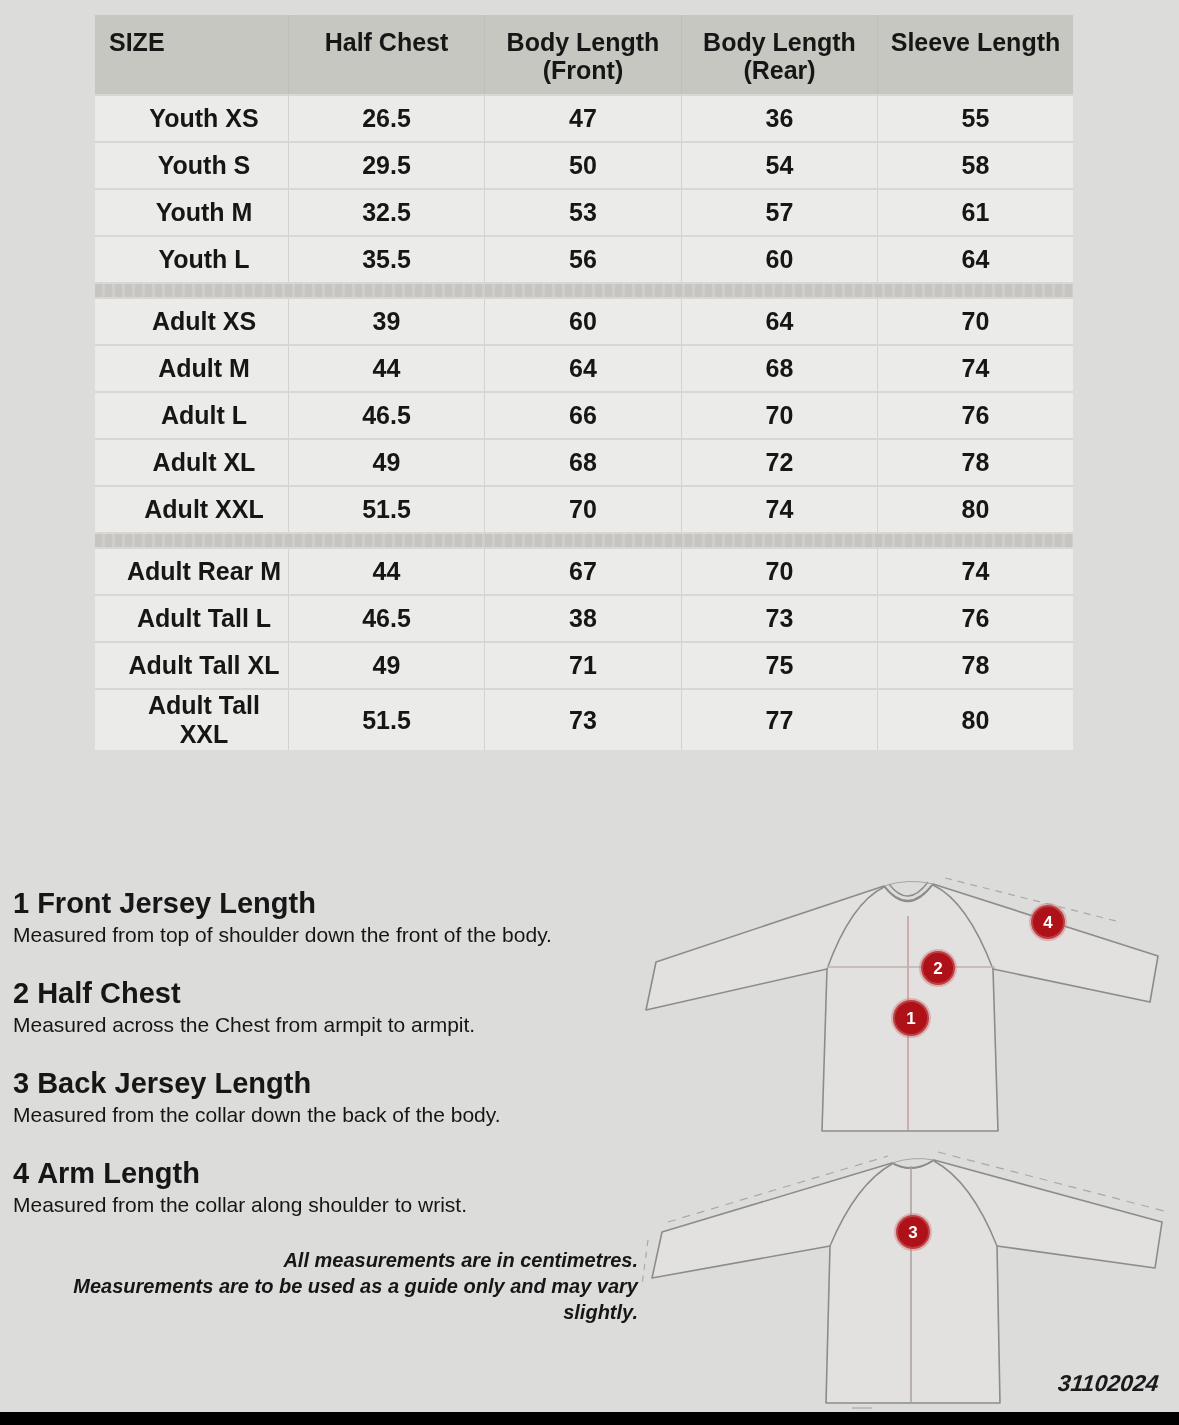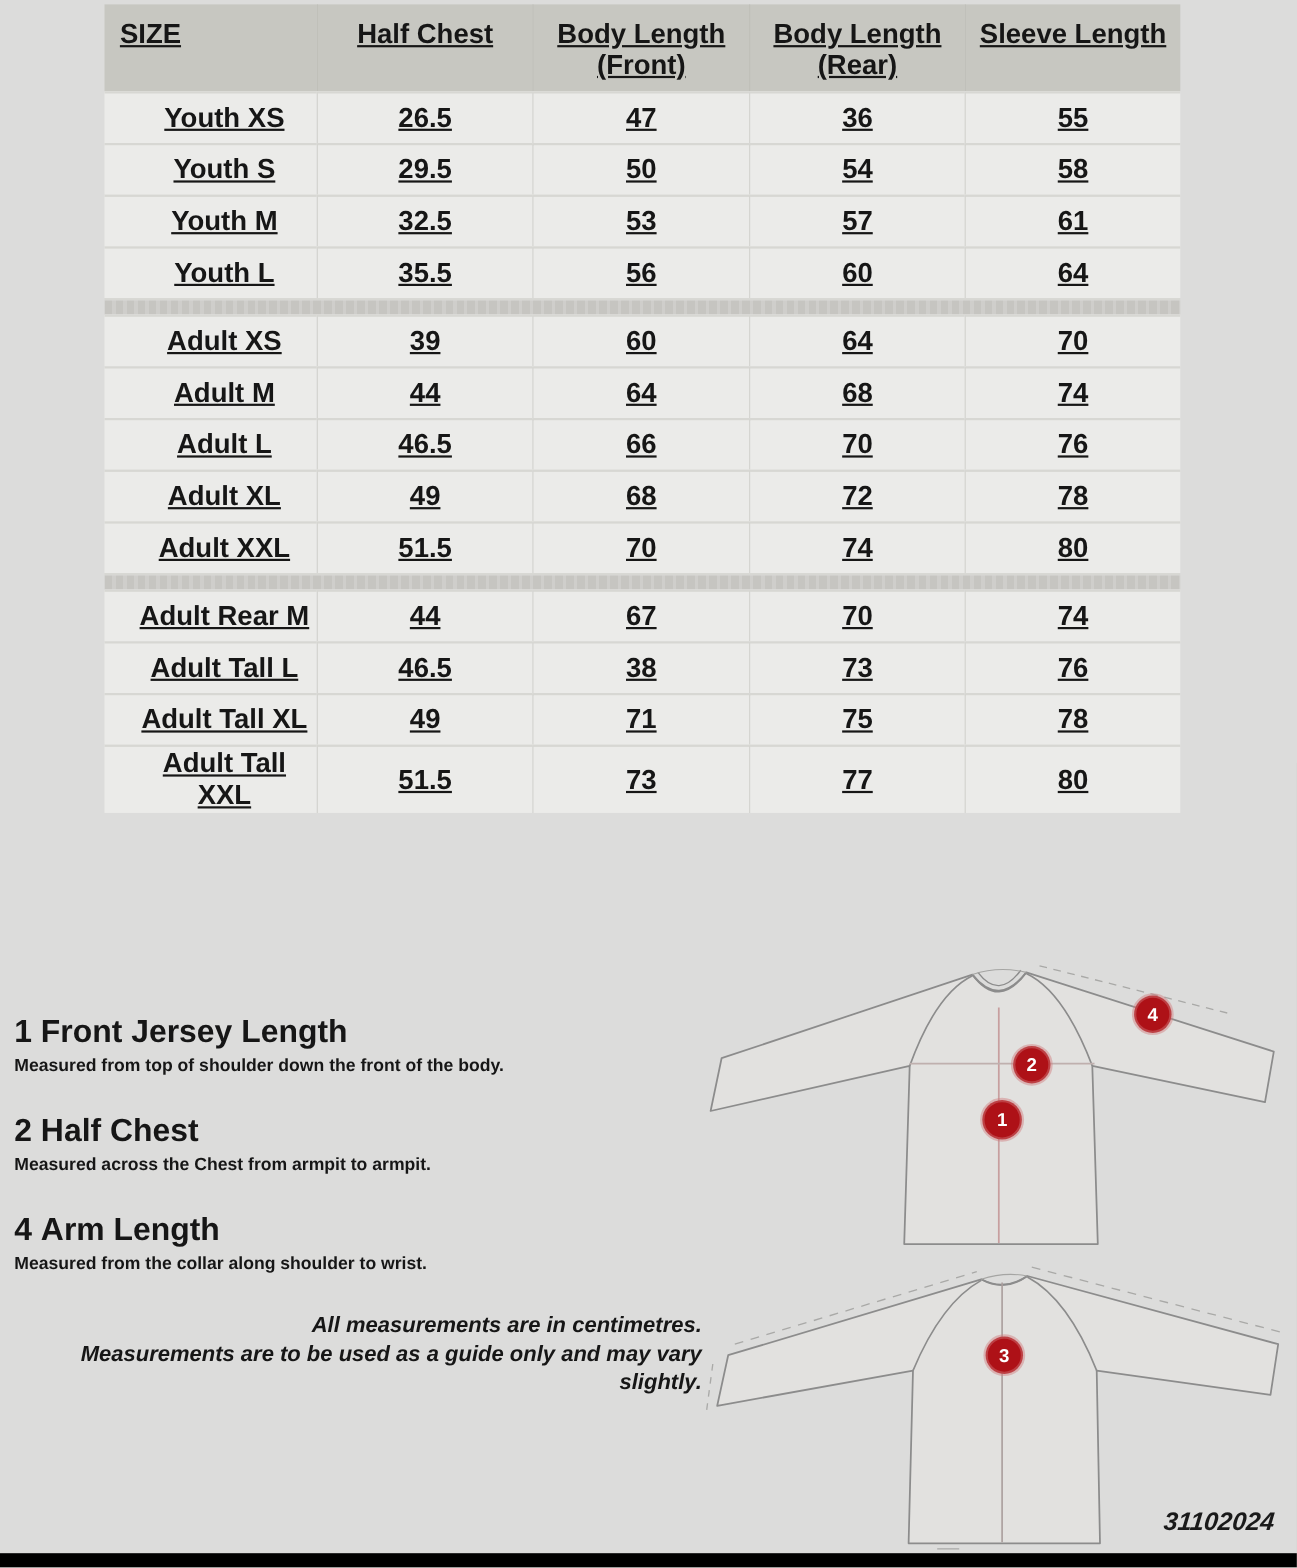--- a/index.html
+++ b/index.html
@@ -8,24 +8,23 @@
     background:#b9b9b7;
     font-family:"Liberation Sans","DejaVu Sans",sans-serif;
   }
   .page{
     position:relative;width:1179px;height:1425px;overflow:hidden;
     background:#dcdcdb;color:#161616;
   }
 
   
   table.size-table{
-    position:absolute;left:95px;top:4px;width:978px;
+    position:absolute;left:95px;top:15px;width:978px;
     border-collapse:separate;border-spacing:0;
     table-layout:fixed;
-    text-decoration:underline;
   }
   table.size-table col.c0{width:193px}
   table.size-table col.c1{width:196px}
   table.size-table col.c2{width:197px}
   table.size-table col.c3{width:196px}
   table.size-table col.c4{width:196px}
   table.size-table th{
     background:#c7c7c1;
     font-size:25px;font-weight:bold;line-height:28px;
     padding:13px 4px 10px 4px;vertical-align:top;text-align:center;
@@ -39,25 +38,25 @@
     border-top:2px solid #d7d7d3;border-left:1px solid #d3d3cf;
   }
   table.size-table td:first-child{border-left:none;}
   table.size-table td.size-col{text-align:center;padding-left:26px;}
   table.size-table tr.sep-row td{
     height:15px;padding:0;border-top:2px solid #d7d7d3;
     background:repeating-linear-gradient(90deg,#c6c5c1 0 7px,#cfcecb 7px 10px);
   }
 
   
-  .notes{position:absolute;left:13px;top:922px;width:625px;}
+  .notes{position:absolute;left:13px;top:887px;width:625px;}
   .note-block{margin-bottom:29px;}
   .note-title{font-size:29px;font-weight:bold;line-height:33px;letter-spacing:0px;}
   .note-title .note-num{margin-right:8px;}
-  .note-desc{font-size:16px;font-weight:bold;line-height:27px;margin-top:1px;}
+  .note-desc{font-size:21px;font-weight:normal;line-height:27px;margin-top:1px;}
   .disclaimer{margin-top:16px;font-size:20px;font-weight:bold;font-style:italic;line-height:26px;text-align:right;}
 
   
   .diagram-svg{position:absolute;left:620px;top:858px;}
   .marker-num{fill:#ffffff;font-family:"Liberation Sans",sans-serif;font-size:17px;font-weight:bold;}
 
   
   .date-stamp{
     position:absolute;left:1058px;top:1370px;
     font-size:23px;font-weight:bold;font-style:italic;
@@ -205,20 +204,24 @@
   <div class="notes">
     <div class="note-block">
       <div class="note-title"><span class="note-num">1</span><span>Front Jersey Length</span></div>
       <div class="note-desc">Measured from top of shoulder down the front of the body.</div>
     </div>
     <div class="note-block">
       <div class="note-title"><span class="note-num">2</span><span>Half Chest</span></div>
       <div class="note-desc">Measured across the Chest from armpit to armpit.</div>
     </div>
     <div class="note-block">
+      <div class="note-title"><span class="note-num">3</span><span>Back Jersey Length</span></div>
+      <div class="note-desc">Measured from the collar down the back of the body.</div>
+    </div>
+    <div class="note-block">
       <div class="note-title"><span class="note-num">4</span><span>Arm Length</span></div>
       <div class="note-desc">Measured from the collar along shoulder to wrist.</div>
     </div>
     <div class="disclaimer">
       <div>All measurements are in centimetres.</div>
       <div>Measurements are to be used as a guide only and may vary slightly.</div>
     </div>
   </div>
 
   <svg class="diagram-svg" width="559" height="554" viewBox="620 858 559 554" xmlns="http://www.w3.org/2000/svg">

